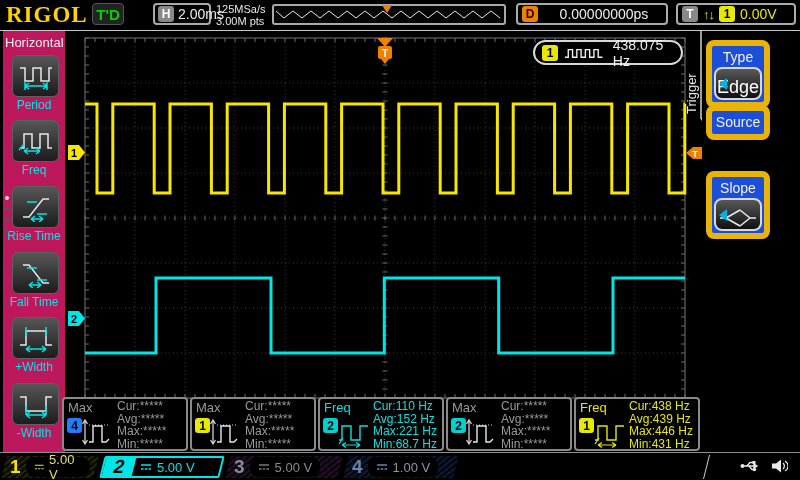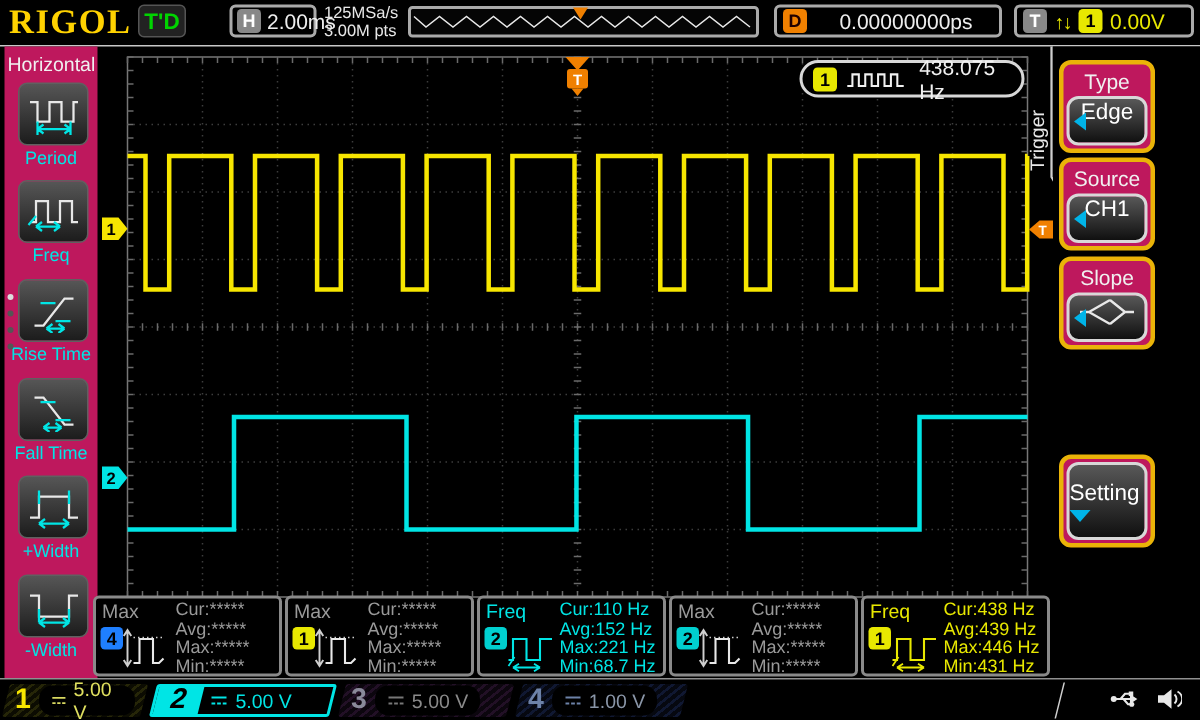--- a/index.html
+++ b/index.html
@@ -43,25 +43,25 @@
   
   #scope-svg{position:absolute;left:0;top:0;pointer-events:none;}
   
   #trig-badge{position:absolute;left:533px;top:40px;width:150px;height:25px;border:2px solid #d8d8d8;border-radius:13px;
       background:#000;display:flex;align-items:center;gap:6px;padding:0 7px;box-sizing:border-box;}
   #trig-badge .freq{font-size:14px;color:#f0f0f0;}
   
   #rightmenu{position:absolute;left:702px;top:31px;width:98px;height:421px;background:#000;}
   #trigger-tab{position:absolute;left:684px;top:42px;width:16px;height:80px;color:#e8e8e8;font-size:13px;}
   #trigger-tab span{display:block;transform:rotate(-90deg) translate(-72px,0);transform-origin:0 0;white-space:nowrap;width:80px;}
-  .rgroup{position:absolute;left:4px;width:64px;border:3px solid #eab308;border-radius:8px;background:#be185d;
+  .rgroup{position:absolute;left:4px;width:64px;border:6px solid #eab308;border-radius:8px;background:#1d4ed8;
           box-sizing:border-box;padding:2px;}
   .rgroup .hdr{text-align:center;font-size:14px;color:#f0f0f0;padding:1px 0 2px;}
   .rbtn{position:relative;height:33px;border:2px solid #d8d8d8;border-radius:8px;background:linear-gradient(#585858,#101010);
-        display:flex;align-items:flex-start;justify-content:center;font-size:15px;color:#fff;box-sizing:border-box;}
+        display:flex;align-items:flex-end;justify-content:center;font-size:18px;color:#fff;box-sizing:border-box;}
   .rbtn .tri-l{position:absolute;left:3px;top:50%;transform:translateY(-50%);width:0;height:0;
         border-top:6px solid transparent;border-bottom:6px solid transparent;border-right:8px solid #00b4e8;}
   #g-setting .rbtn{height:52px;flex-direction:column;gap:3px;}
   .tri-d{width:0;height:0;border-left:7px solid transparent;border-right:7px solid transparent;border-top:8px solid #00b4e8;}
   
   .mpanel{position:absolute;top:397px;width:126px;height:54px;border:2px solid #8a8a8a;border-radius:4px;
           background:#000;box-sizing:border-box;}
   .mp-label{position:absolute;left:4px;top:1px;font-size:13px;}
   .mp-badge{position:absolute;left:3px;top:19px;}
   .mp-icon{position:absolute;left:17px;top:17px;}
@@ -243,38 +243,28 @@
   <div id="rightmenu">
     <div class="rgroup" style="top:9px">
       <div class="hdr">Type</div>
       <div class="rbtn">
         <span class="tri-l"></span>
         <span>Edge</span>
       </div>
     </div>
     <div class="rgroup" style="top:74px">
       <div class="hdr">Source</div>
-      <div class="rbtn">
-        <span class="tri-l"></span>
-        <span>CH1</span>
-      </div>
     </div>
     <div class="rgroup" style="top:140px">
       <div class="hdr">Slope</div>
       <div class="rbtn">
         <span class="tri-l"></span>
         <svg width="44" height="22" viewBox="0 0 44 22">
           <path d="M4,11 h6 M10,11 L24,3 M10,11 L24,19 M24,3 L34,11 M24,19 L34,11 M34,11 h6" stroke="#e8e8e8" fill="none" stroke-width="1.6"></path>
         </svg>
-      </div>
-    </div>
-    <div class="rgroup" id="g-setting" style="top:272px">
-      <div class="rbtn">
-        <span>Setting</span>
-        <span class="tri-d"></span>
       </div>
     </div>
   </div>
 
   <div class="mpanel" style="left:62px">
     <div class="mp-label c-gray">Max</div>
     <span class="sqbadge badge-blue mp-badge" style="width:15px;height:15px">4</span>
     <svg class="mp-icon" width="34" height="32" viewBox="0 0 34 32">
       <path d="M4,4 v24 M1.5,8 L4,4 L6.5,8 M1.5,24 L4,28 L6.5,24" stroke="#cfcfcf" fill="none" stroke-width="1.3"></path>
       <path d="M8,9 h20" stroke="#cfcfcf" stroke-dasharray="1,2" stroke-width="1"></path>

